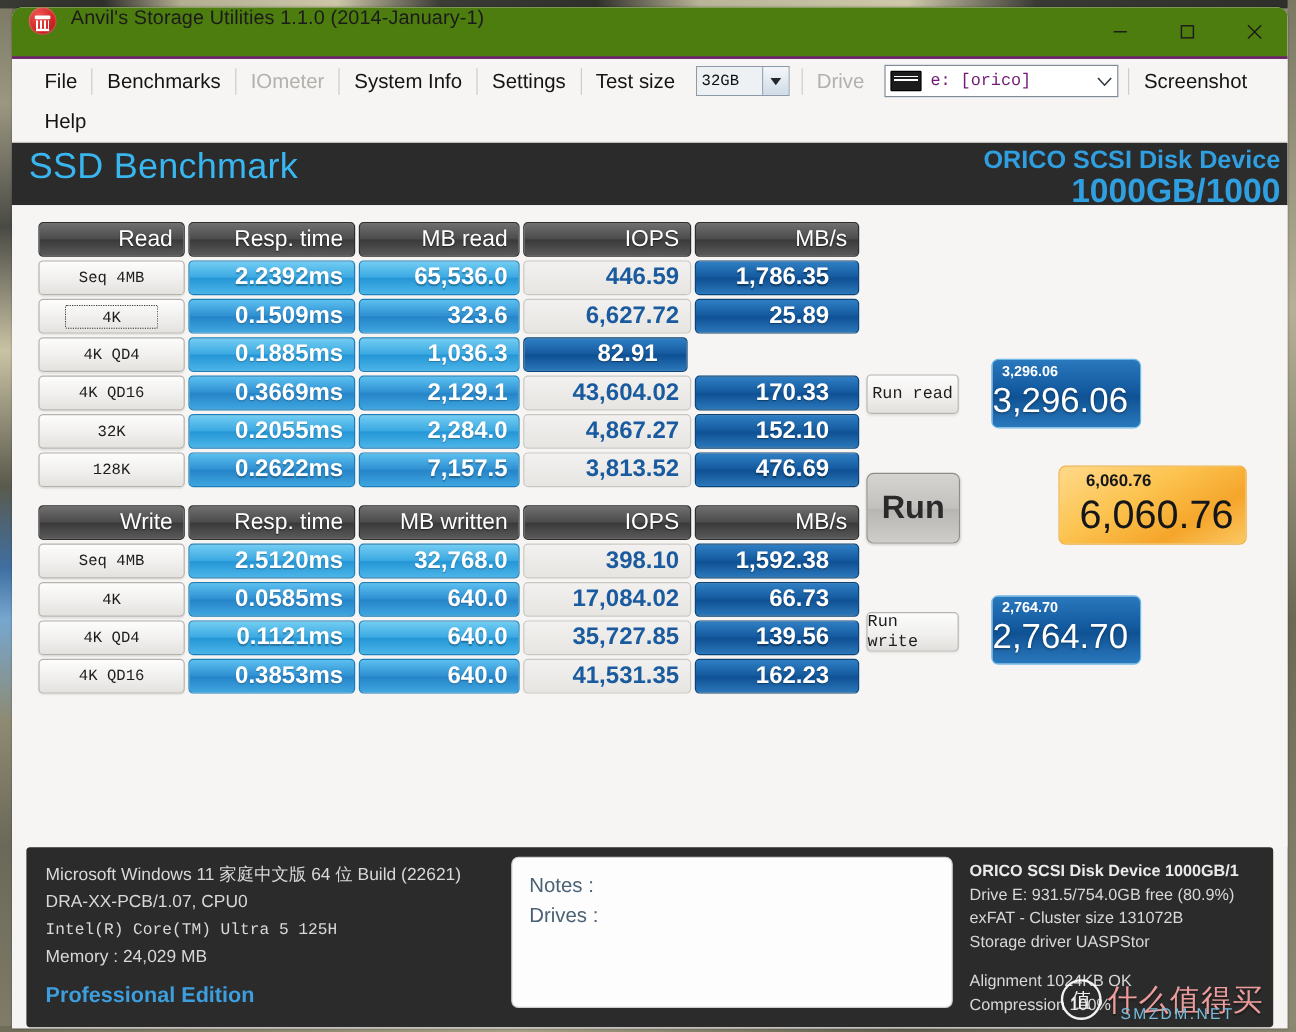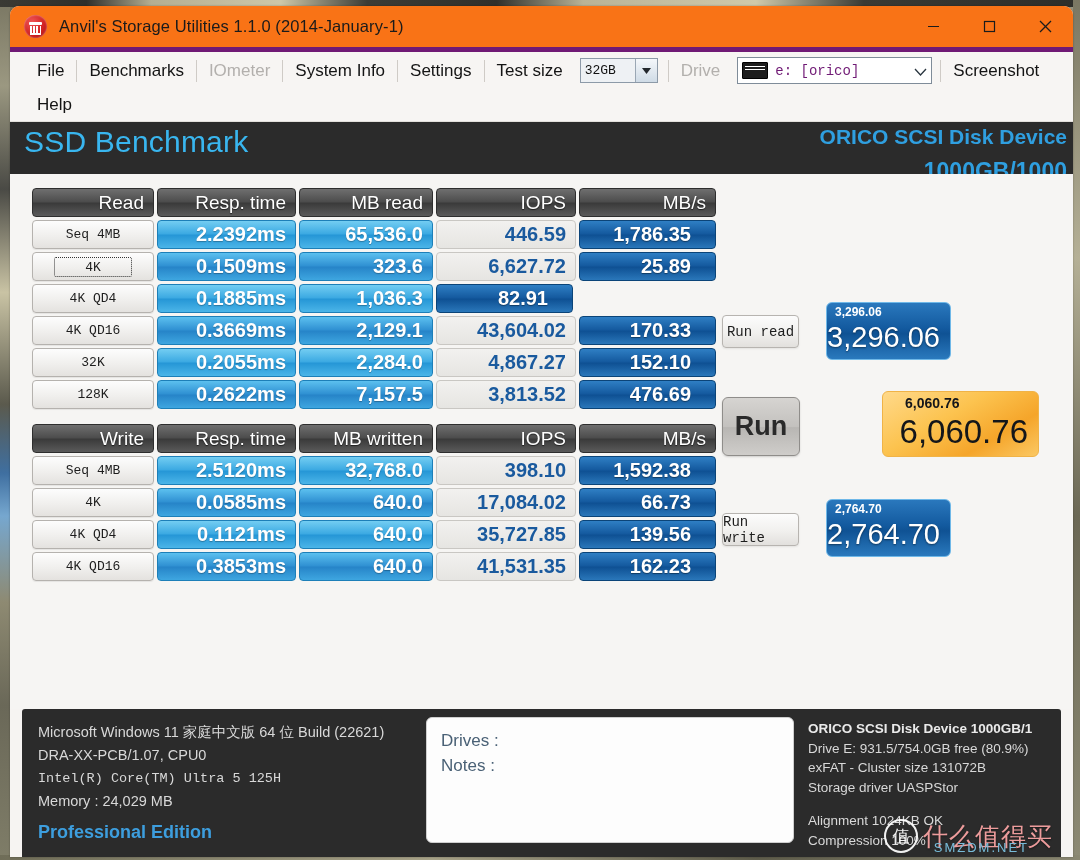--- a/index.html
+++ b/index.html
@@ -43,23 +43,23 @@
     background: #f6f4f2;
     border-radius: 9px 9px 0 0;
     box-shadow: 0 0 2px rgba(0,0,0,.35);
     overflow: hidden;
   }
 
   
   .titlebar {
     position: relative;
     height: 41px;
-    background: #f97316;
-    border-bottom: 5px solid #701a75;
-    display: flex; align-items: center;
+    background: #4d7c0f;
+    border-bottom: 2px solid #701a75;
+    display: flex; align-items: flex-start;
   }
   .app-icon {
     width: 23px; height: 23px; margin-left: 14px; margin-right: 12px;
     border-radius: 50%;
     background: radial-gradient(circle at 35% 30%, #ef5555 0%, #cf2020 60%, #9a1212 100%);
     position: relative; flex: none;
     box-shadow: inset 0 0 2px rgba(255,255,255,.6);
   }
   .app-icon::before {
     content: ""; position: absolute; left: 5px; top: 7px; width: 13px; height: 3px;
@@ -142,22 +142,22 @@
     position: absolute; left: 14px; top: 3px;
     font-size: 30px; color: #39b6ef; letter-spacing: .2px;
     font-family: "Liberation Sans", sans-serif;
   }
   .dev-line1 {
     position: absolute; right: 6px; top: 3px;
     font-size: 21px; color: #2f9fe0; font-weight: bold;
     font-family: "Liberation Sans", sans-serif; white-space: nowrap;
   }
   .dev-line2 {
-    position: absolute; right: 6px; top: 36px;
-    font-size: 23px; color: #2f9fe0; font-weight: bold;
+    position: absolute; right: 6px; top: 24px;
+    font-size: 28px; color: #2f9fe0; font-weight: bold;
     font-family: "Liberation Sans", sans-serif; white-space: nowrap;
   }
 
   
   .body-area {
     position: relative;
     height: 535px;
     background: #f6f5f3;
   }
 
@@ -548,22 +548,22 @@
     <div class="infobar">
       <div class="sysinfo">
         <div>Microsoft Windows 11 家庭中文版 64 位 Build (22621)</div>
         <div>DRA-XX-PCB/1.07, CPU0</div>
         <div class="mono">Intel(R) Core(TM) Ultra 5 125H</div>
         <div>Memory : 24,029 MB</div>
         <div class="edition">Professional Edition</div>
       </div>
 
       <div class="notebox">
+        <div>Notes :</div>
         <div>Drives :</div>
-        <div>Notes :</div>
       </div>
 
       <div class="driveinfo">
         <div class="b">ORICO  SCSI Disk Device 1000GB/1</div>
         <div>Drive E: 931.5/754.0GB free (80.9%)</div>
         <div>exFAT - Cluster size 131072B</div>
         <div>Storage driver  UASPStor</div>
         <div class="gap">&nbsp;</div>
         <div>Alignment 1024KB OK</div>
         <div>Compression 100%</div>

